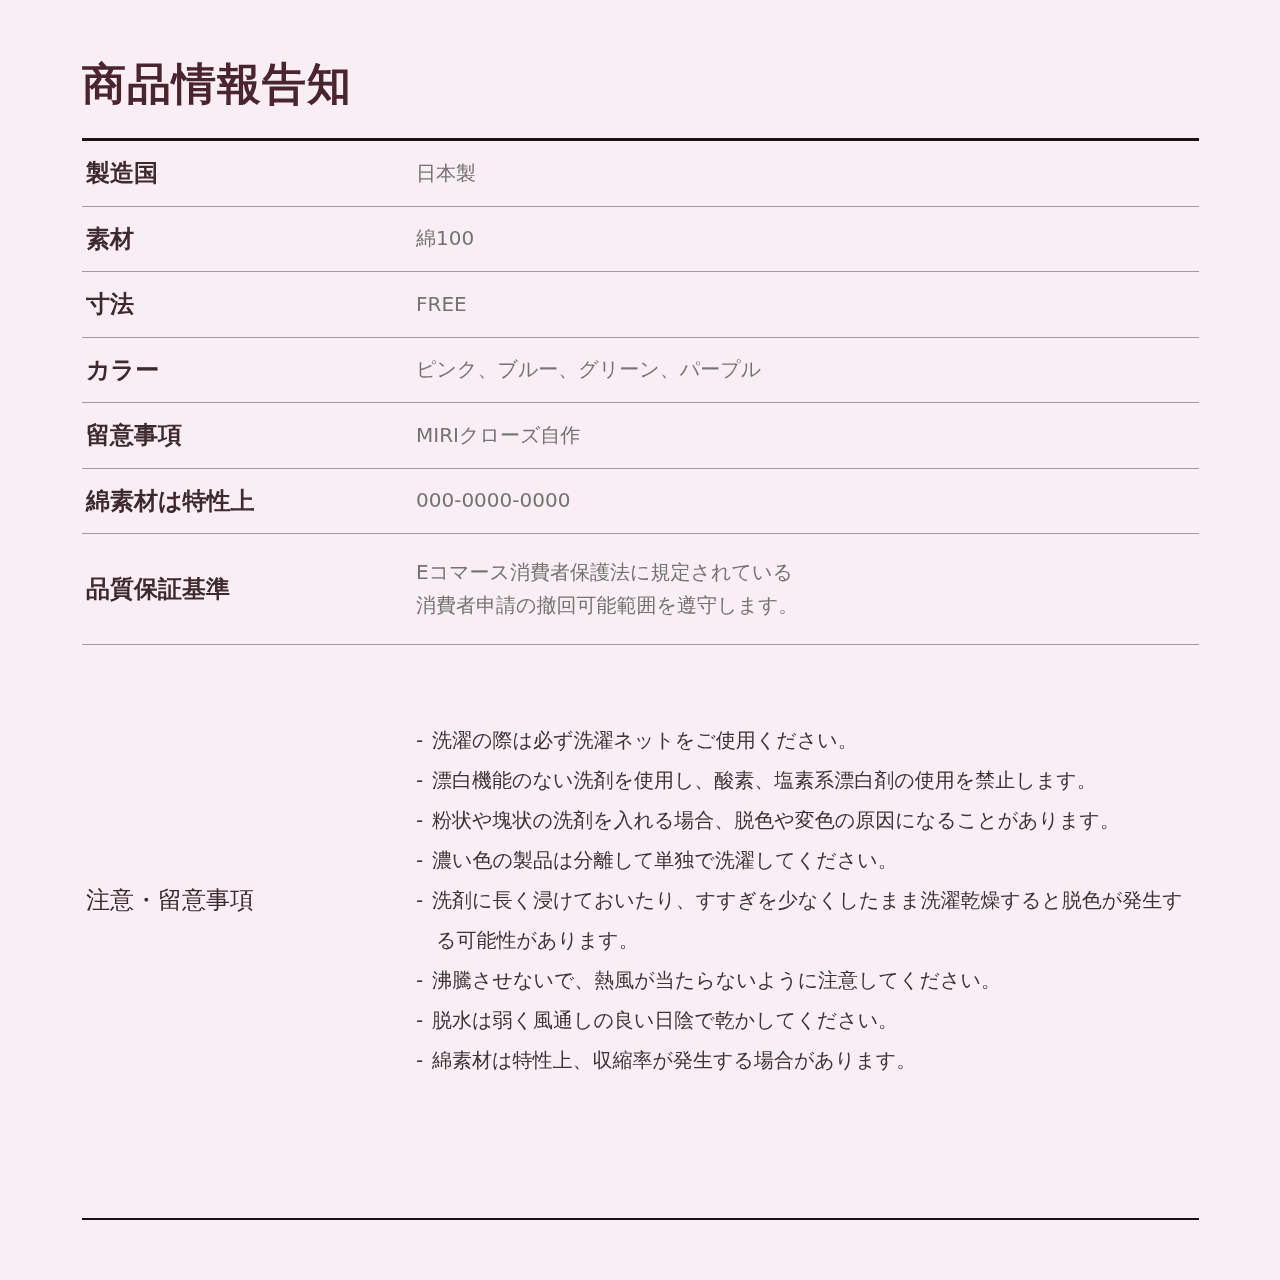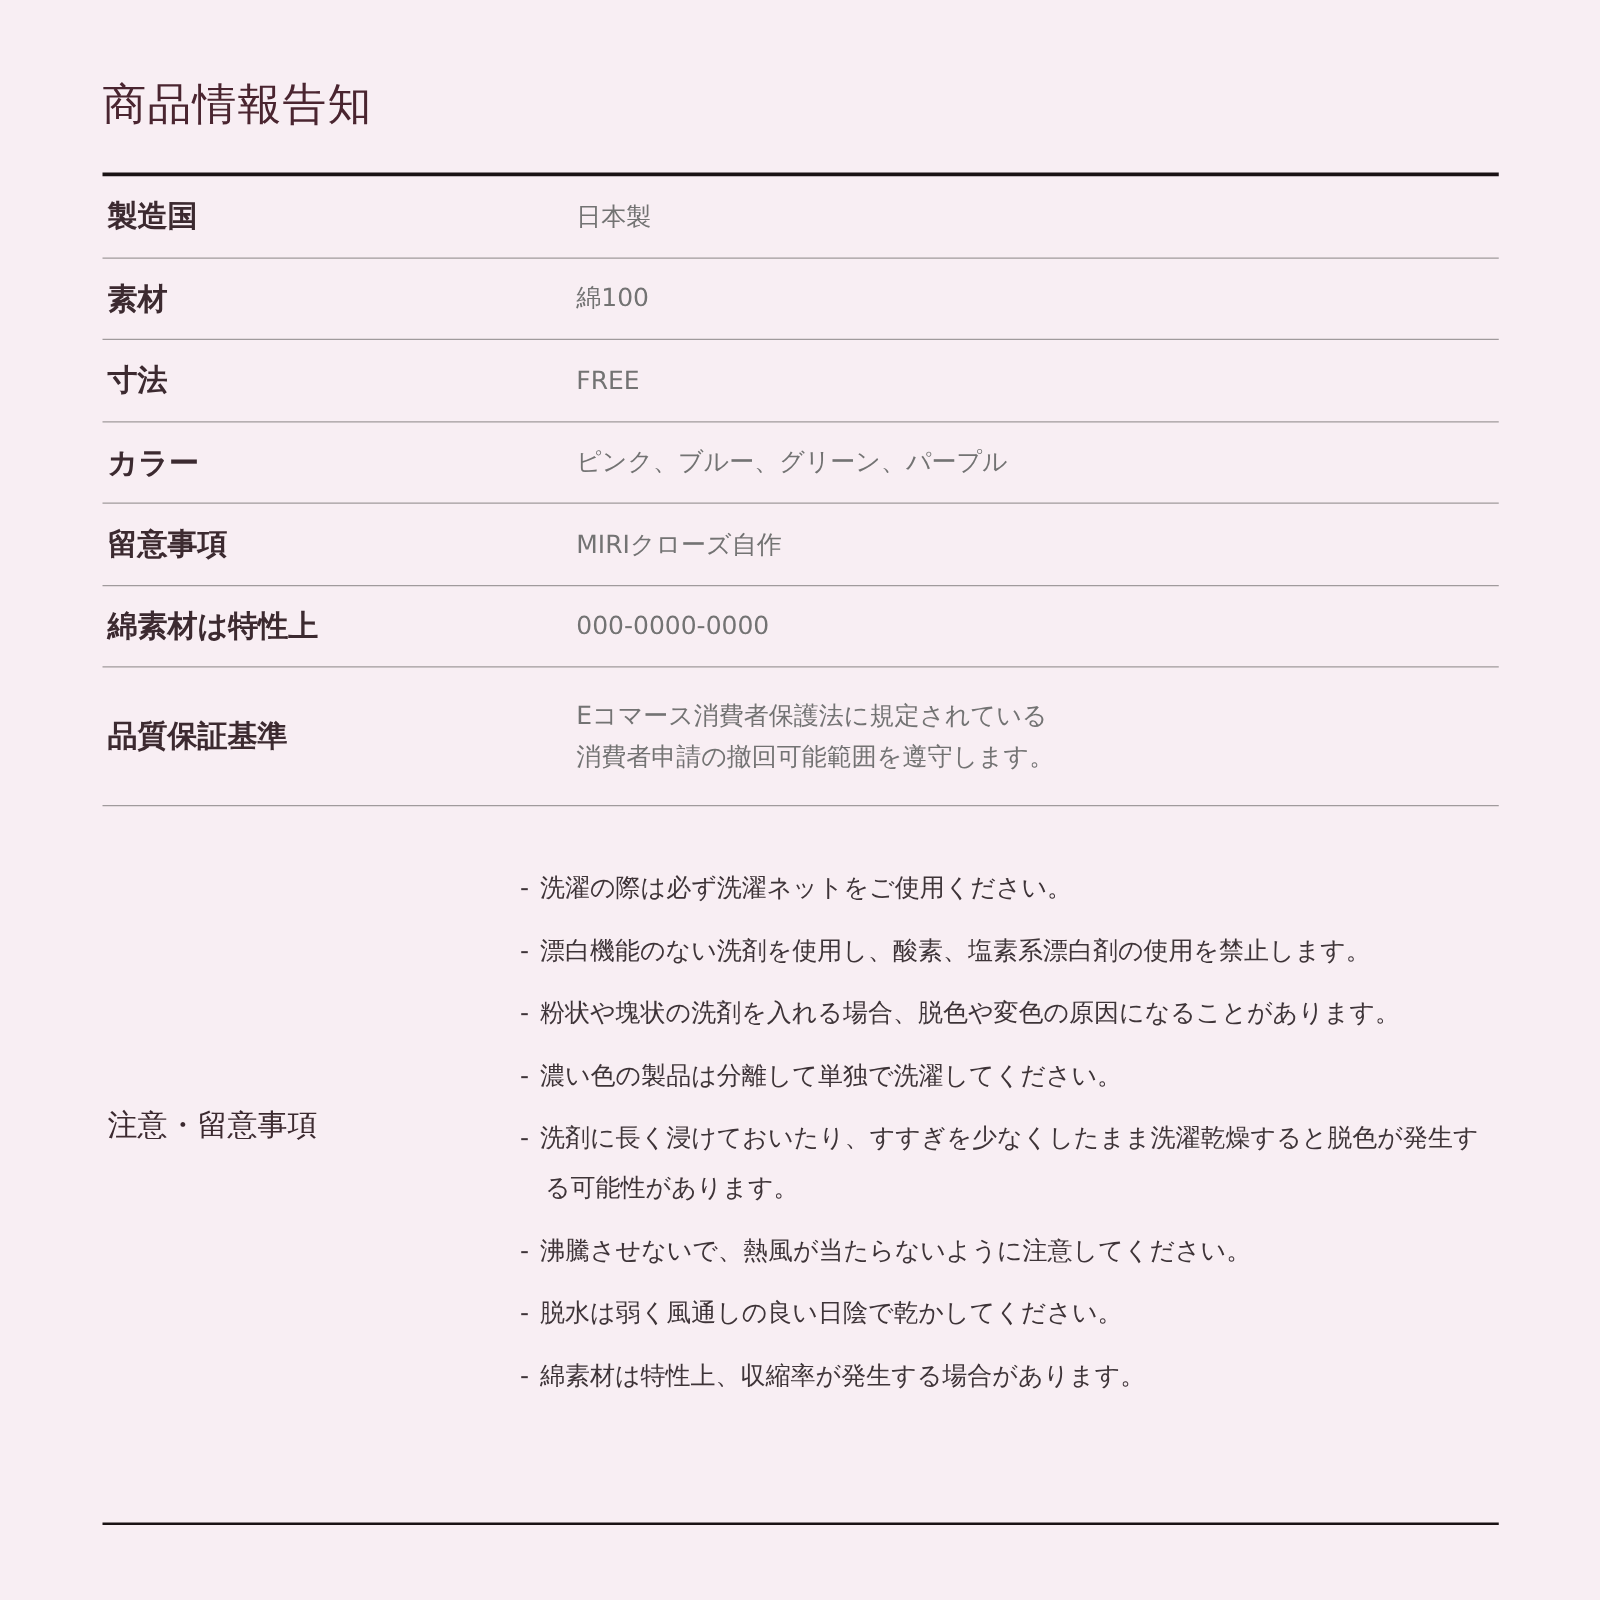--- a/index.html
+++ b/index.html
@@ -13,22 +13,22 @@
       position: relative;
       overflow: hidden;
       font-family: "DejaVu Sans", "Liberation Sans", sans-serif;
       color: #3a2b30;
     }
     .page-title {
       position: absolute;
       left: 82px;
       top: 52px;
       margin: 0;
-      font-size: 35px;
-      font-weight: normal;
+      font-size: 44px;
+      font-weight: bold;
       color: #4a2530;
       letter-spacing: 1px;
       line-height: 64px;
     }
     .top-rule {
       position: absolute;
       left: 82px;
       top: 138px;
       width: 1117px;
       height: 3px;
@@ -46,21 +46,20 @@
       position: absolute;
       left: 82px;
       top: 141px;
       width: 1117px;
     }
     .row {
       display: flex;
       align-items: center;
       border-bottom: 1px solid #a09a9c;
       box-sizing: border-box;
-      gap: 45px;
     }
     .row .label {
       width: 330px;
       padding-left: 4px;
       font-size: 24px;
       font-weight: bold;
       color: #3c2a30;
     }
     .row .value {
       flex: 1;
@@ -87,21 +86,20 @@
       margin: 0;
       padding: 0;
       list-style: none;
       font-size: 20px;
       color: #3e3438;
     }
     .notes-list li {
       line-height: 40px;
       padding-left: 20px;
       text-indent: -20px;
-      margin-top: 10px;
     }
     .notes-list li .dash {
       display: inline-block;
       width: 16px;
       text-indent: 0;
     }
   </style>
 </head>
 <body>
 

